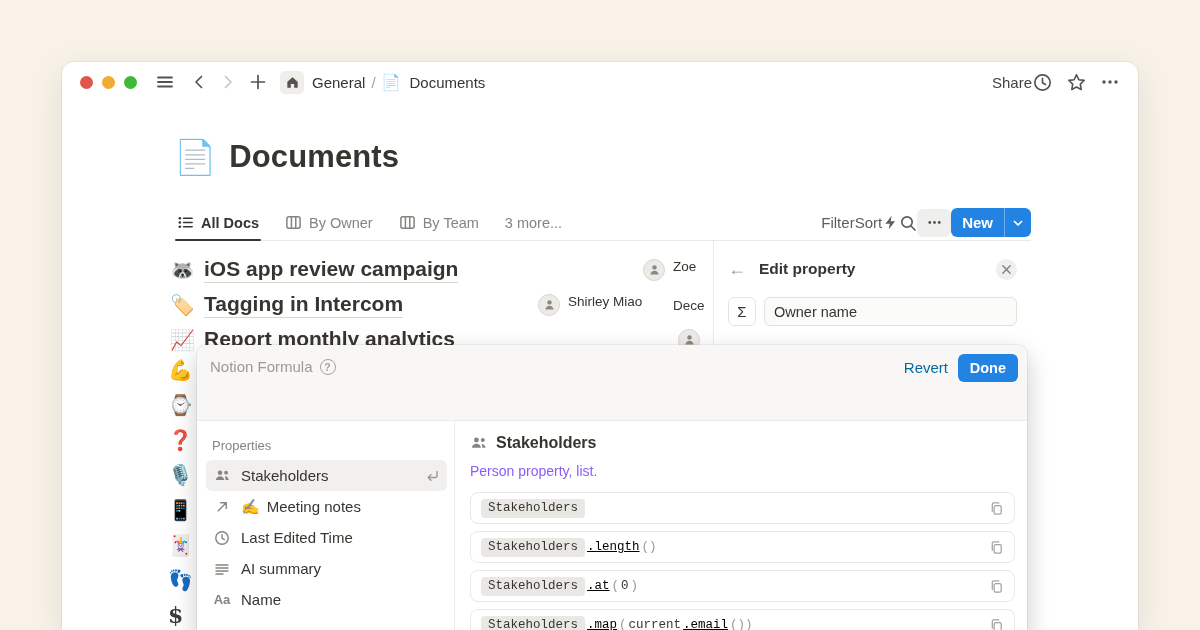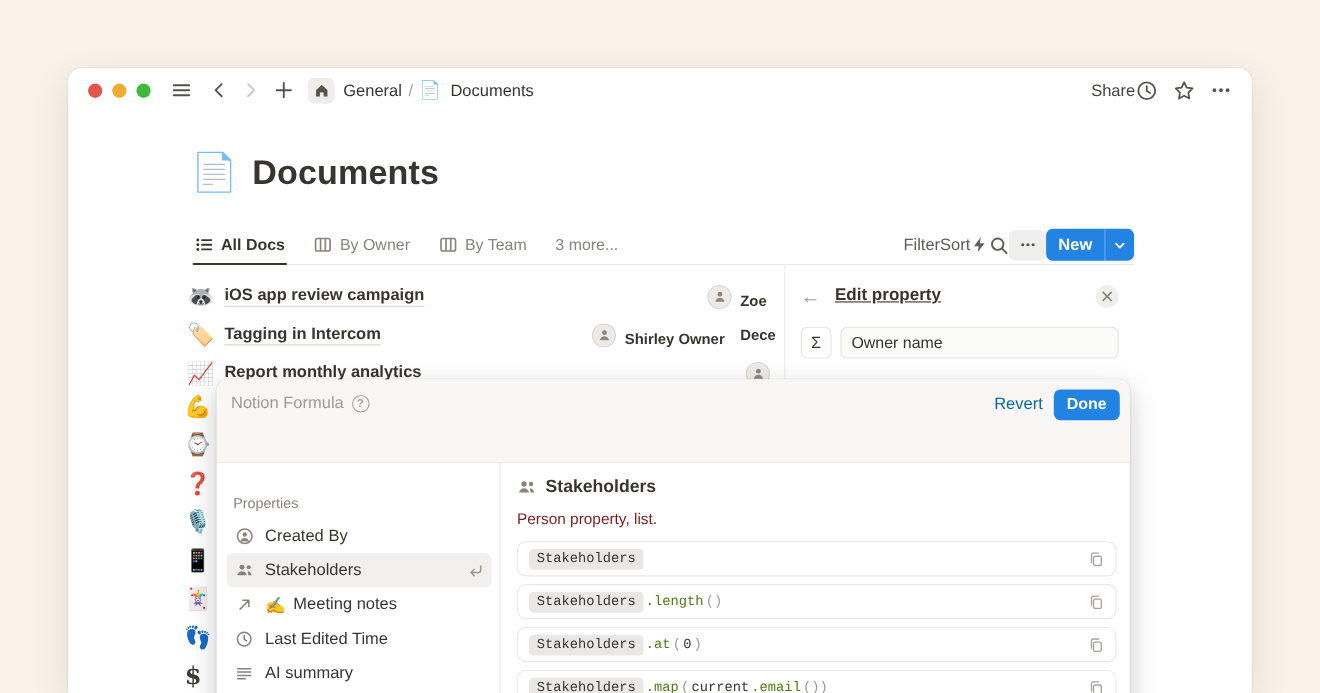--- a/index.html
+++ b/index.html
@@ -40,62 +40,62 @@
   .toolbar { margin-left:auto; display:flex; align-items:center; }
   .tool-label { font-size:15px; color:#5F5D58; }
   .tool-icon { color:#5F5D58; display:inline-flex; }
   .more-chip { width:34px; height:28px; border-radius:6px; background:#EFEFED; display:inline-flex; align-items:center; justify-content:center; color:#55534E; }
   .new-btn { display:flex; align-items:stretch; height:29px; border-radius:6px; overflow:hidden; background:#2383E2; color:#fff; }
   .new-btn .main { display:flex; align-items:center; padding:0 11px; font-size:15px; font-weight:700; }
   .new-btn .drop { display:flex; align-items:center; padding:0 7px; border-left:1px solid rgba(255,255,255,0.35); }
   
   .doc-row { position:absolute; left:108px; width:546px; height:35px; display:flex; align-items:center; overflow:hidden; z-index:1; }
   .row-emoji { width:26px; font-size:20px; line-height:1; flex:none; }
-  .row-title { font-size:15px; font-weight:600; margin-left:8px; padding-bottom:1px; border-bottom:1px solid #D8D5CE; white-space:nowrap; }
-  .cell-abs { position:absolute; top:50%; transform:translateY(-50%); display:flex; align-items:flex-end; white-space:nowrap;font-weight:bold; }
+  .row-title { font-size:21px; font-weight:600; margin-left:8px; padding-bottom:1px; border-bottom:1px solid #D8D5CE; white-space:nowrap; }
+  .cell-abs { position:absolute; top:50%; transform:translateY(-50%); display:flex; align-items:flex-start; white-space:nowrap; }
   .avatar { width:22px; height:22px; border-radius:50%; background:#EDEBE7; border:1px solid #D9D6D0; display:inline-flex; align-items:center; justify-content:center; color:#8B887F; flex:none; }
   .person-name { font-size:13.5px; margin-left:8px; color:#37352F; }
   .date-text { font-size:13.5px; color:#37352F; }
   .emoji-col { position:absolute; left:106px; top:296px; display:flex; flex-direction:column; z-index:1; }
   .emoji-col span { height:35px; font-size:20px; line-height:24px; }
   .emoji-col .dollar { font-weight:700; font-size:22px; color:#3d3b37; font-family:"DejaVu Serif", serif; }
   
   .edit-panel { position:absolute; left:651px; top:179px; width:318px; height:389px; background:#fff; border-left:1px solid #ECEBE8; z-index:2; }
   .ep-header { position:relative; height:56px; display:flex; align-items:center; padding:0 14px; }
   .ep-back { font-size:18px; color:#9B9A97; margin-right:13px; }
-  .ep-title { font-size:15.5px; font-weight:700;text-decoration:underline; }
+  .ep-title { font-size:15.5px; font-weight:700; }
   .ep-close { position:absolute; right:14px; top:18px; width:21px; height:21px; border-radius:50%; background:#EFEFED; color:#85827C; display:flex; align-items:center; justify-content:center; }
   .ep-row { display:flex; align-items:center; padding:0 14px; gap:8px; }
   .sigma-box { width:28px; height:29px; border:1px solid #E6E5E2; border-radius:6px; display:flex; align-items:center; justify-content:center; font-size:15px; color:#37352F; background:#fff; flex:none; }
   .name-input { flex:1; height:29px; border:1px solid #E3E2DF; border-radius:6px; background:#FBFBFA; font-family:inherit; font-size:14.5px; color:#37352F; padding:0 9px; outline:none; }
   
   .popup { position:absolute; left:135px; top:283px; width:830px; height:347px; background:#fff; border-radius:10px 10px 0 0; z-index:4;
            box-shadow:0 0 0 1px rgba(15,15,15,0.05), 0 9px 24px rgba(15,15,15,0.22); overflow:hidden; }
   .popup-header { position:relative; height:76px; background:#F8F7F5; border-bottom:1px solid #EBEAE8; }
   .formula-placeholder { position:absolute; left:13px; top:13px; display:flex; align-items:flex-end; gap:7px; font-size:15px; color:#9B9A97; }
   .help-badge { width:16px; height:16px; border:1.3px solid #A5A29C; border-radius:50%; color:#A5A29C; font-size:10.5px; display:inline-flex; align-items:center; justify-content:center; font-weight:700; }
   .revert { position:absolute; right:79px; top:14px; font-size:15px; color:#0369a1; }
   .done-btn { position:absolute; right:9px; top:9px; height:28px; padding:4px 12px; background:#2383E2; color:#fff; border:none; border-radius:6px; font-size:14.5px; font-weight:700; font-family:inherit; }
   .popup-body { display:flex; height:270px; }
   .props-pane { width:258px; border-right:1px solid #EBEAE8; padding:13px 7px 0 9px; flex:none; }
-  .props-header { font-size:13px; color:#87847E; margin:16px 0 7px 6px; }
+  .props-header { font-size:13px; color:#87847E; margin:4px 0 7px 6px; }
   .prop-item { height:31px; display:flex; align-items:center; gap:10px; padding:0 7px; border-radius:6px; font-size:15px; color:#37352F; }
   .prop-item.selected { background:#F1F0EE; }
   .prop-icon { color:#87847E; display:inline-flex; width:18px; justify-content:center; flex:none; }
   .prop-emoji { font-size:15px; margin-right:-3px; }
   .aa-glyph { font-size:13px; color:#87847E; font-weight:600; }
   .return-key { margin-left:auto; color:#9B9A97; display:inline-flex; }
   .detail-pane { flex:1; padding:13px 12px 0 15px; }
   .detail-head { display:flex; align-items:center; gap:8px; margin-bottom:11px; }
   .detail-title { font-size:16px; font-weight:700; }
-  .detail-sub { font-size:14px; color:#7f1d1d; margin-bottom:13px; }
+  .detail-sub { font-size:14px; color:#8b5cf6; margin-bottom:13px; }
   .example { height:32px; border:1px solid #E9E8E5; border-radius:8px; display:flex; align-items:center; padding:0 10px; margin-bottom:7px; font-family:"Liberation Mono", monospace; font-size:12.5px; }
   .token { background:#E9E8E4; border-radius:4px; padding:2.5px 7px; color:#37352F; }
   .code { margin-left:2px; }
-  .c-red { color:#4d7c0f; }
+  .c-red { color:#000000;text-decoration:underline; }
   .c-grey { color:#9B9A97; }
   .c-dark { color:#37352F; }
   .copy-icon { margin-left:auto; color:#A5A29D; display:inline-flex; }
   svg { display:block; }
 </style>
 </head>
 <body>
 
 <div class="stage">
   <div class="window">
@@ -244,21 +244,21 @@
     <div class="doc-row" style="top:225px">
       <span class="row-emoji">🏷️</span>
       <span class="row-title">Tagging in Intercom</span>
       <span class="cell-abs" style="left:368px">
         <span class="avatar">
           <svg width="13" height="13" viewBox="0 0 16 16">
               <circle cx="8" cy="5.4" r="2.7" fill="currentColor"></circle>
               <path d="M2.8 14c.7-3 2.7-4.6 5.2-4.6s4.5 1.6 5.2 4.6z" fill="currentColor"></path>
             </svg>
         </span>
-        <span class="person-name">Shirley Owner</span>
+        <span class="person-name">Shirley Miao</span>
       </span>
       <span class="cell-abs" style="left:503px">
         <span class="date-text">Dece</span>
       </span>
     </div>
     <div class="doc-row" style="top:260px">
       <span class="row-emoji">📈</span>
       <span class="row-title">Report monthly analytics</span>
       <span class="cell-abs" style="left:508px">
         <span class="avatar">
@@ -303,30 +303,20 @@
           <span>Notion Formula</span>
           <span class="help-badge">?</span>
         </span>
         <span class="revert">Revert</span>
         <button class="done-btn">Done</button>
       </div>
       <div class="popup-body">
 
         <div class="props-pane">
           <div class="props-header">Properties</div>
-          <div class="prop-item">
-            <span class="prop-icon">
-              <svg width="17" height="17" viewBox="0 0 18 18">
-                  <circle cx="9" cy="9" r="7" stroke="currentColor" stroke-width="1.5" fill="none"></circle>
-                  <circle cx="9" cy="7.3" r="2.1" fill="currentColor"></circle>
-                  <path d="M4.8 14.1c.8-2.2 2.3-3.3 4.2-3.3s3.4 1.1 4.2 3.3" fill="currentColor"></path>
-                </svg>
-            </span>
-            <span>Created By</span>
-          </div>
           <div class="prop-item selected">
             <span class="prop-icon">
               <svg width="17" height="17" viewBox="0 0 18 18">
                   <circle cx="6.4" cy="6" r="2.4" fill="currentColor"></circle>
                   <path d="M1.8 13.8c.6-2.6 2.3-4 4.6-4s4 1.4 4.6 4z" fill="currentColor"></path>
                   <circle cx="12.8" cy="6" r="2" fill="currentColor"></circle>
                   <path d="M11.7 9.9c2 .1 3.4 1.4 3.9 3.9h-3.2" fill="currentColor"></path>
                 </svg>
             </span>
             <span>Stakeholders</span>

